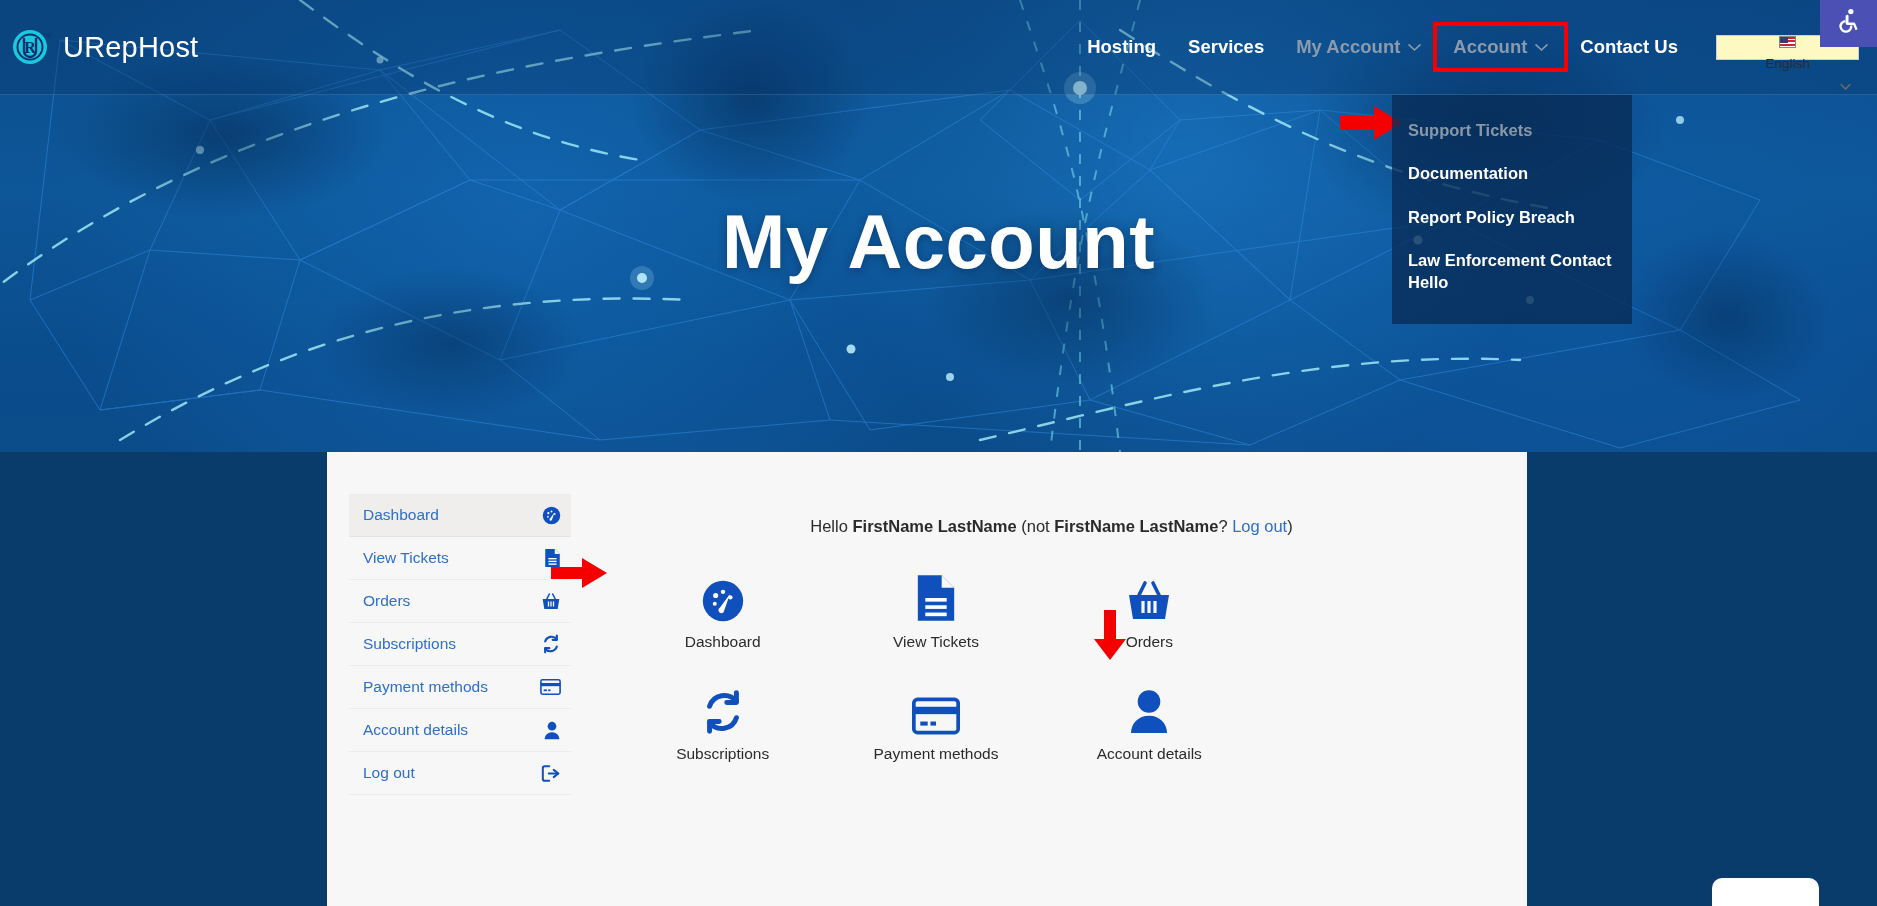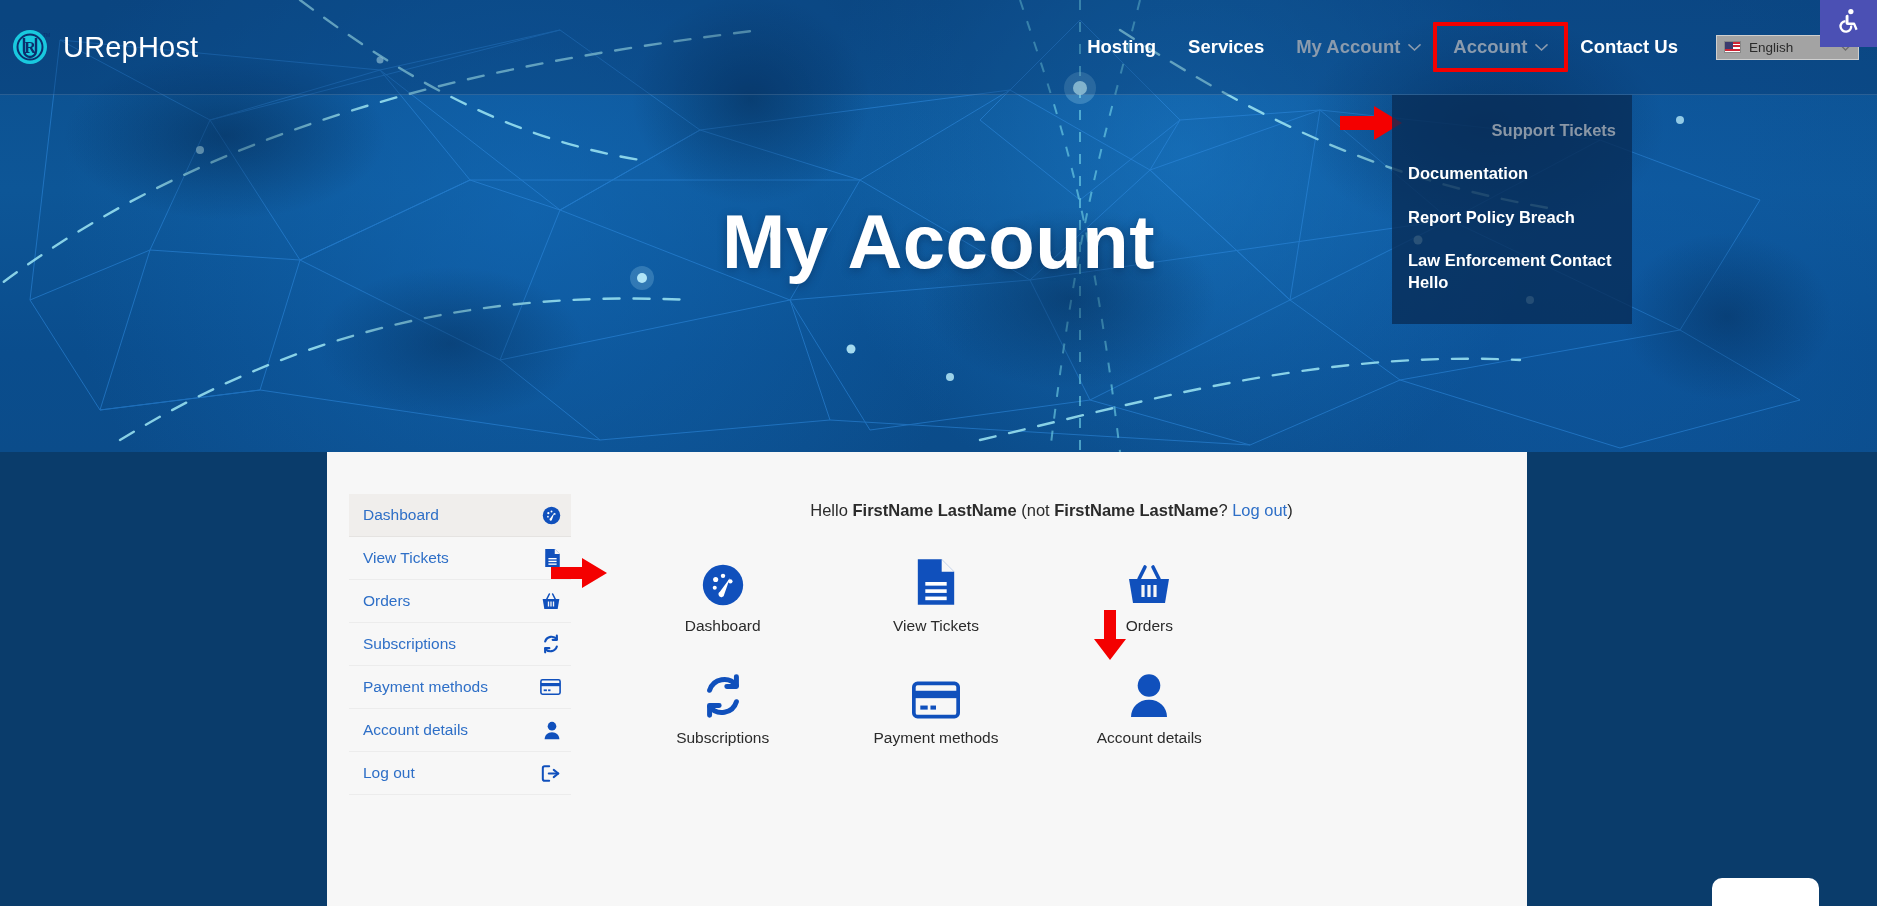--- a/index.html
+++ b/index.html
@@ -56,23 +56,23 @@
   .nav-caret svg { display:block; }
 
   .nav-highlight { position: relative; }
   .nav-highlight::before{
     content:""; position:absolute; left:-4px; top:-8px; right:-4px; bottom:-8px;
     border: 4px solid #f40000; border-radius: 1px;
   }
 
   .lang-select {
     margin-left: 22px; margin-right: 18px;
-    width: 143px; height: 25px; background:#a3a3a3; border:1px solid #cfcfcf;
+    width: 143px; height: 25px; background:#fef9c3; border:1px solid #cfcfcf;
     display:flex; align-items:center; padding: 0 7px; gap: 8px; cursor:pointer;
-    font-size: 13.5px; color:#2b2b2b;
+    font-size: 13.5px; color:#2b2b2b;flex-direction:column;
   }
   .flag { width:17px; height:12px; position:relative; overflow:hidden; border:.5px solid #888; flex:none; }
   .flag .stripes{position:absolute;inset:0;background:repeating-linear-gradient(180deg,#cf2434 0 1.7px,#ffffff 1.7px 3.4px);}
   .flag .canton{position:absolute;left:0;top:0;width:8px;height:6.5px;background:#3c3b6e;}
   .lang-caret { margin-left:auto; }
 
   .a11y-btn {
     position: absolute; right: 0; top: 0; width: 57px; height: 47px;
     background: #4b50b4; display:flex; align-items:center; justify-content:center; cursor:pointer;
     z-index: 30;
@@ -82,21 +82,21 @@
   .dropdown {
     position:absolute; left: 1392px; top: 95px; width: 240px;
     background: rgba(8,44,86,.78);
     padding: 14px 0 20px 0;
     z-index: 19;
   }
   .dd-item {
     color:#ffffff; font-size: 16.5px; font-weight: 700; line-height: 1.30;
     padding: 11px 16px 11px 16px; cursor:pointer;
   }
-  .dd-item.muted { color:#8a97a6;text-align:right; }
+  .dd-item.muted { color:#8a97a6; }
 
   
   .arrow { position:absolute; }
 
   
   .hero-title {
     position:absolute; top: 198px; left: 0; width: 1877px; text-align:center;
     color:#ffffff; font-size: 76px; font-weight: 700; letter-spacing:.5px;
     z-index: 5;
     text-shadow: 0 2px 10px rgba(0,20,50,.35);
@@ -116,21 +116,21 @@
     padding: 0 10px 0 14px; cursor:pointer; position: relative;
     border-bottom: 1px solid rgba(0,0,0,0.045);
   }
   .side-item.active { background:#f0eeec; }
   .side-label { color:#2e6fc7; font-size: 15.5px; }
   .side-icon { margin-left:auto; display:flex; align-items:center; justify-content:flex-end; width: 26px; }
   .side-icon svg { display:block; }
 
   .content { flex: 1; padding-left: 45px; padding-right: 40px; position: relative; }
   .greet {
-    color:#2b2b2b; font-size: 16.5px; line-height: 1.75; margin-top: 2px;
+    color:#2b2b2b; font-size: 16.5px; line-height: 1.75; margin-top: 18px;
   }
   .greet b { font-weight: 700; }
   .lnk { color:#2e6fc7; text-decoration:none; cursor:pointer; }
   .intro {
     color:#2b2b2b; font-size: 16.5px; line-height: 1.75; margin-top: 21px; max-width: 640px;
   }
 
   .tilegrid {
     margin-top: 30px; display:grid; grid-template-columns: repeat(3, 1fr);
     row-gap: 32px; width: 640px;

